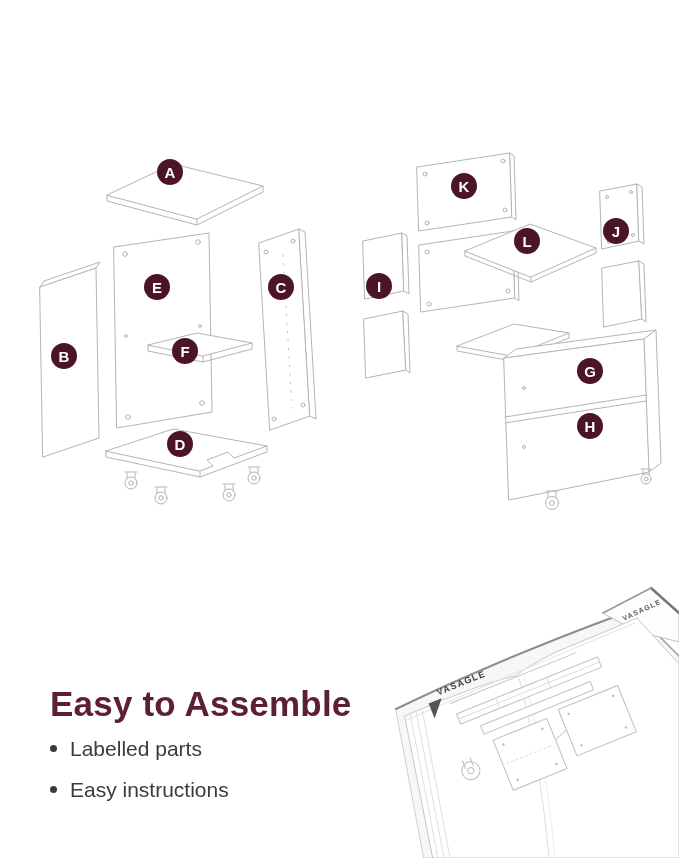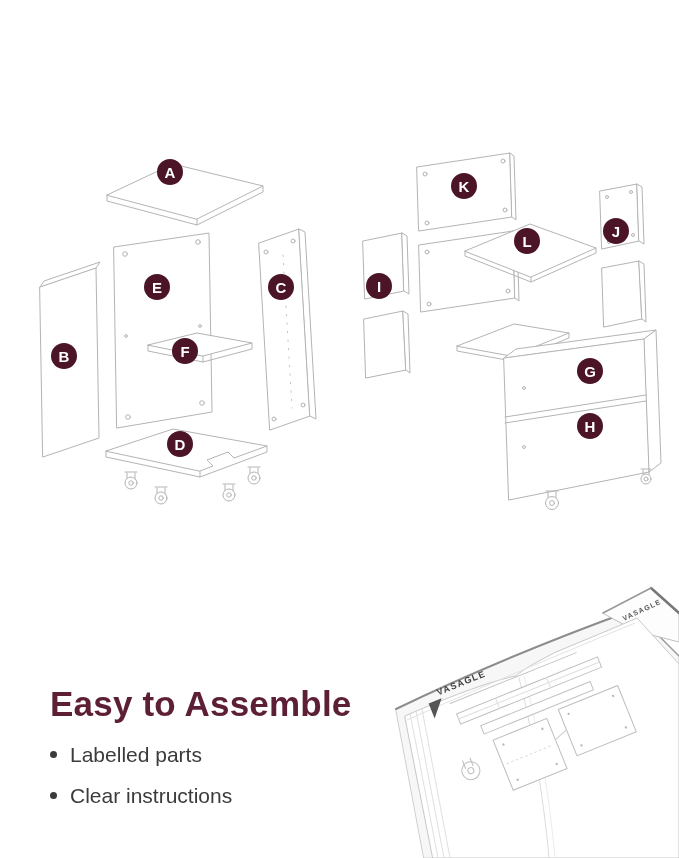--- a/index.html
+++ b/index.html
@@ -6,21 +6,21 @@
   html,body { background:#ffffff; font-family:"Liberation Sans", sans-serif; }
   .canvas { position:relative; width:679px; height:858px; background:#ffffff; overflow:hidden; }
   .diagram-svg { position:absolute; left:0; top:0; width:679px; height:858px; }
   .part-badge {
     position:absolute; width:26px; height:26px; border-radius:50%;
     background:#4b1427; color:#ffffff; font-size:15px; font-weight:bold;
     display:flex; align-items:center; justify-content:center; z-index:5;
   }
   .headline { position:absolute; left:50px; top:686px; z-index:6; }
   .headline h1 { font-size:35px; font-weight:bold; color:#5c1f35; letter-spacing:0.2px; line-height:1.05;text-align:center; }
-  .bullet-list { list-style:none; margin-top:20px; }
+  .bullet-list { list-style:none; margin-top:14px; }
   .bullet-item { display:flex; align-items:center; gap:13px; font-size:21px; color:#3b3b3b; margin-bottom:17px; }
   .bullet-dot { width:7px; height:7px; border-radius:50%; background:#3b3b3b; flex:0 0 auto; }
 </style>
 </head>
 <body>
 
 <div class="canvas">
 
   <svg class="diagram-svg" width="679" height="858" viewBox="0 0 679 858">
     <g stroke="#b4b4b4" fill="#ffffff" stroke-width="1" stroke-linejoin="round" stroke-linecap="round">
@@ -216,18 +216,18 @@
 
   <div class="headline">
     <h1>Easy to Assemble</h1>
     <ul class="bullet-list">
       <li class="bullet-item">
         <span class="bullet-dot"></span>
         <span>Labelled parts</span>
       </li>
       <li class="bullet-item">
         <span class="bullet-dot"></span>
-        <span>Clear instructions</span>
+        <span>Easy instructions</span>
       </li>
     </ul>
   </div>
 
 </div>
 
 </body></html>

